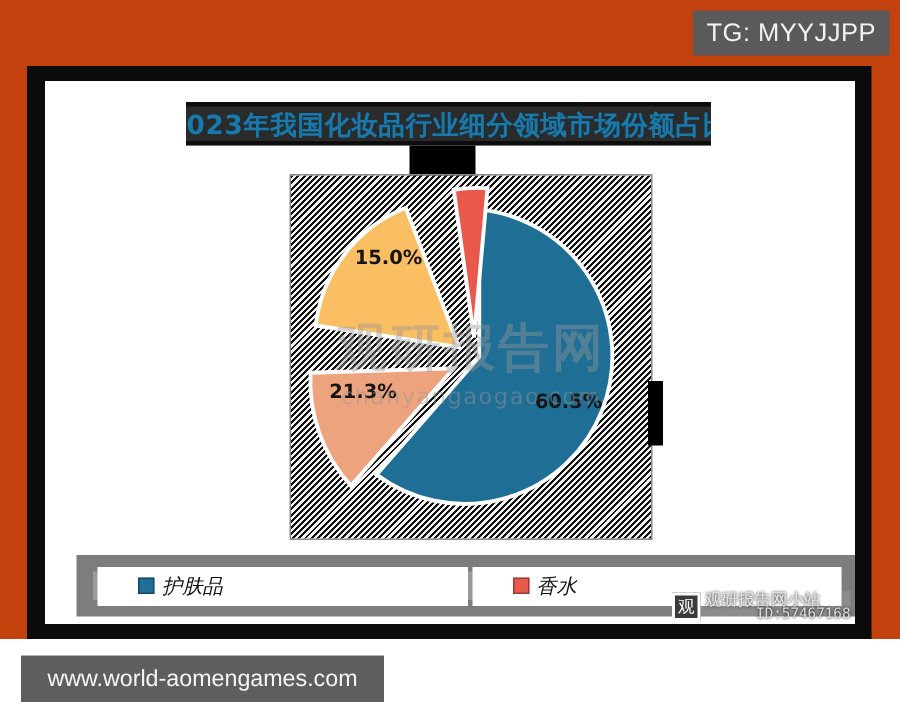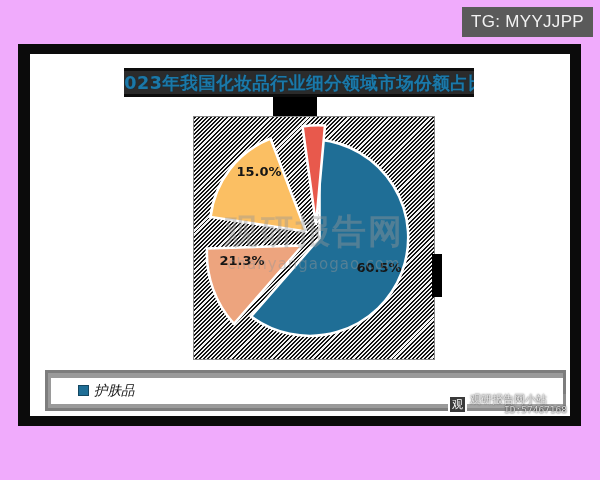--- a/index.html
+++ b/index.html
@@ -7,22 +7,22 @@
     margin: 0; padding: 0;
     width: 600px; height: 480px;
     background: #ffffff;
     font-family: "Liberation Sans", "DejaVu Sans", sans-serif;
     overflow: hidden;
   }
 
   #root {
     position: relative;
     width: 600px;
-    height: 480px;
-    background: #f0abfc;
+    height: 426px;
+    background: #c2410c;
   }
 
   
   .tg-badge {
     position: absolute;
     top: 7px;
     left: 462px;
     width: 131px;
     height: 30px;
     background: #5a5a5a;
@@ -115,26 +115,26 @@
   }
 
   .plot-svg { position: absolute; left: 0; top: 0; }
 
   
   .occl { position: absolute; background: #000000; }
 
   
   .legend-bar {
     position: absolute;
-    left: 15px;
+    left: 21px;
     top: 316px;
     width: 521px;
     height: 41px;
     background: #7d7d7d;
-    padding: 3px;
+    padding: 11px;
   }
   .legend-row {
     position: relative;
     width: 100%;
     height: 100%;
     background: #9a9a9a;
     display: flex;
     align-items: center;
   }
   .legend-cell {
@@ -279,28 +279,33 @@
 
         <div class="occl" style="left:238px;top:137px;width:10px;height:43px;"></div>
       </div>
 
       <div class="legend-bar">
         <div class="legend-row">
           <div class="legend-cell">
             <span class="legend-swatch" style="background:#1f6e96"></span>
             <span class="legend-label">护肤品</span>
           </div>
+          <div class="legend-cell">
+            <span class="legend-swatch" style="background:#e8594c"></span>
+            <span class="legend-label">香水</span>
+          </div>
         </div>
       </div>
 
       <div class="site-mark">
         <div class="site-logo">观</div>
         <div class="site-text">
           <span class="site-name">观研报告网小站</span>
           <span class="site-id">ID:57467168</span>
         </div>
       </div>
 
     </div>
   </div>
 
+  <div class="url-badge">www.world-aomengames.com</div>
 
 </div>
 
 </body></html>

